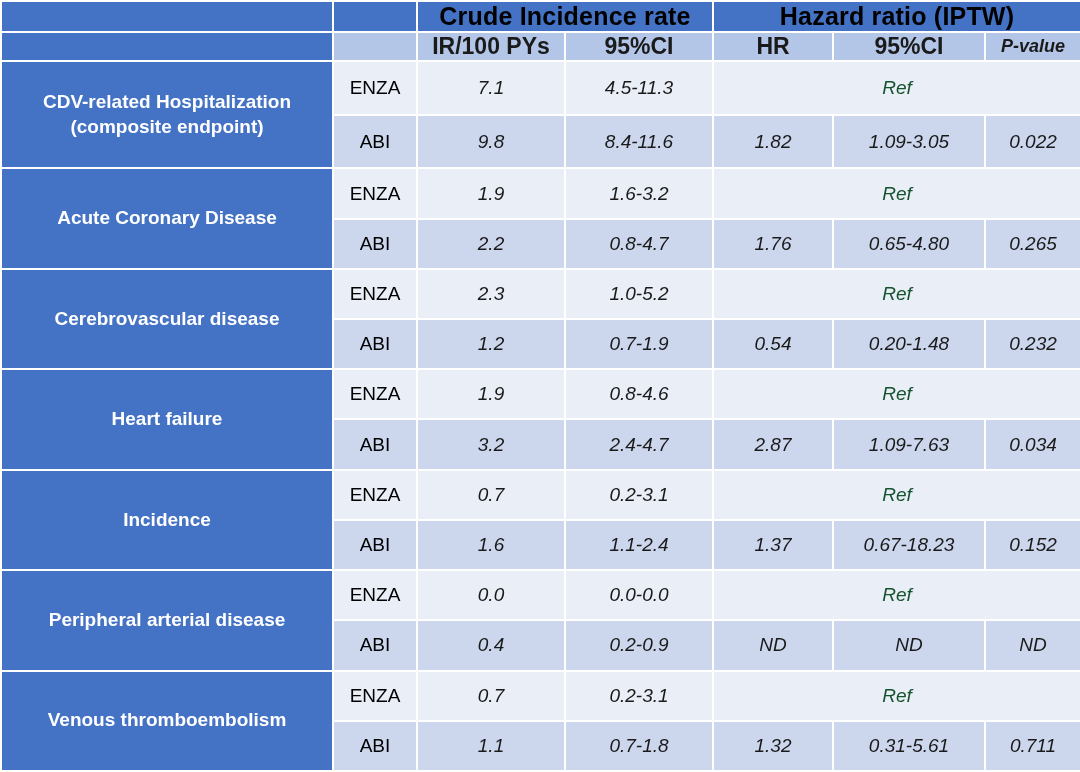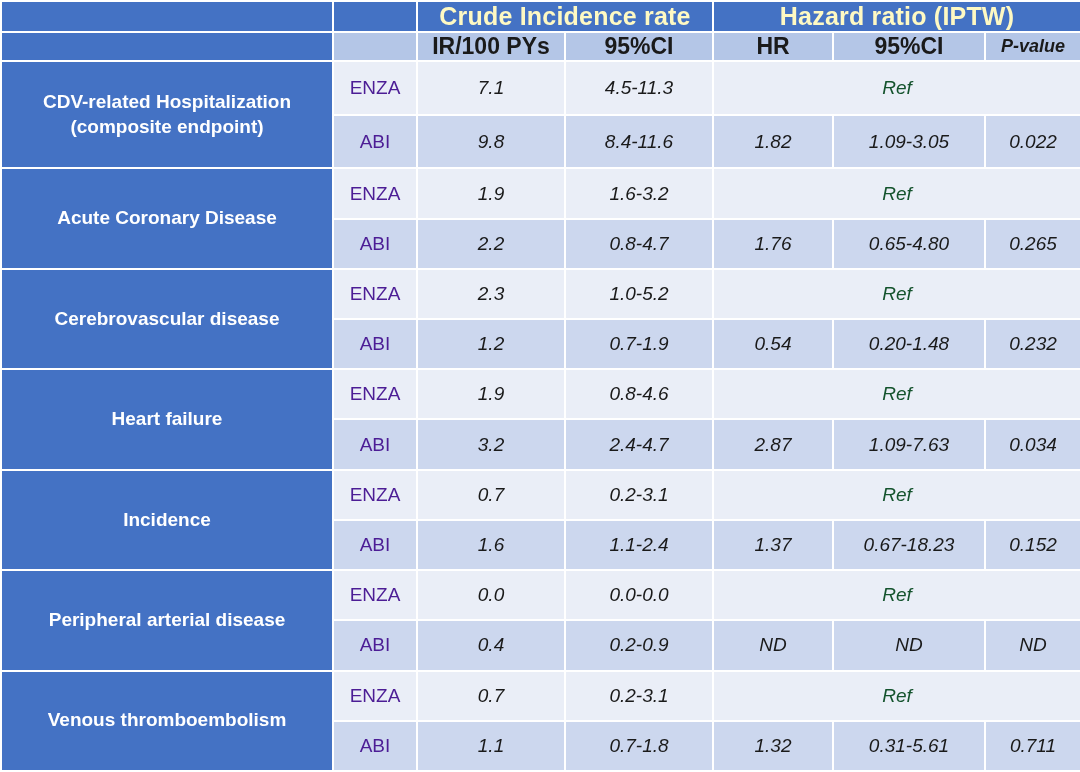--- a/index.html
+++ b/index.html
@@ -30,21 +30,21 @@
   col.c-drug    { width: 84px; }
   col.c-ir      { width: 148px; }
   col.c-irci    { width: 148px; }
   col.c-hr      { width: 120px; }
   col.c-hrci    { width: 152px; }
   col.c-p       { width: 96px; }
 
   
   .hdr-blue {
     background: #4472c4;
-    color: #fef9c3;
+    color: #000000;
     font-weight: bold;
     font-size: 25px;
     letter-spacing: 0.2px;
   }
   .hdr-sub {
     background: #b4c6e7;
     color: #1a1a1a;
     font-weight: bold;
     font-size: 23px;
   }
@@ -64,21 +64,21 @@
     color: #ffffff;
     font-weight: bold;
     font-size: 19px;
     text-align: left;
     padding-left: 14px;
     line-height: 1.3;
   }
   
   .drug {
     font-size: 19px;
-    color: #4c1d95;
+    color: #000000;
     text-align: left;
     padding-left: 14px;
   }
   .val {
     font-size: 19px;
     color: #1a1a1a;
     font-style: italic;
   }
   .row-a .drug, .row-a .val { background: #eaeef7; }
   .row-b .drug, .row-b .val { background: #ccd7ee; }

